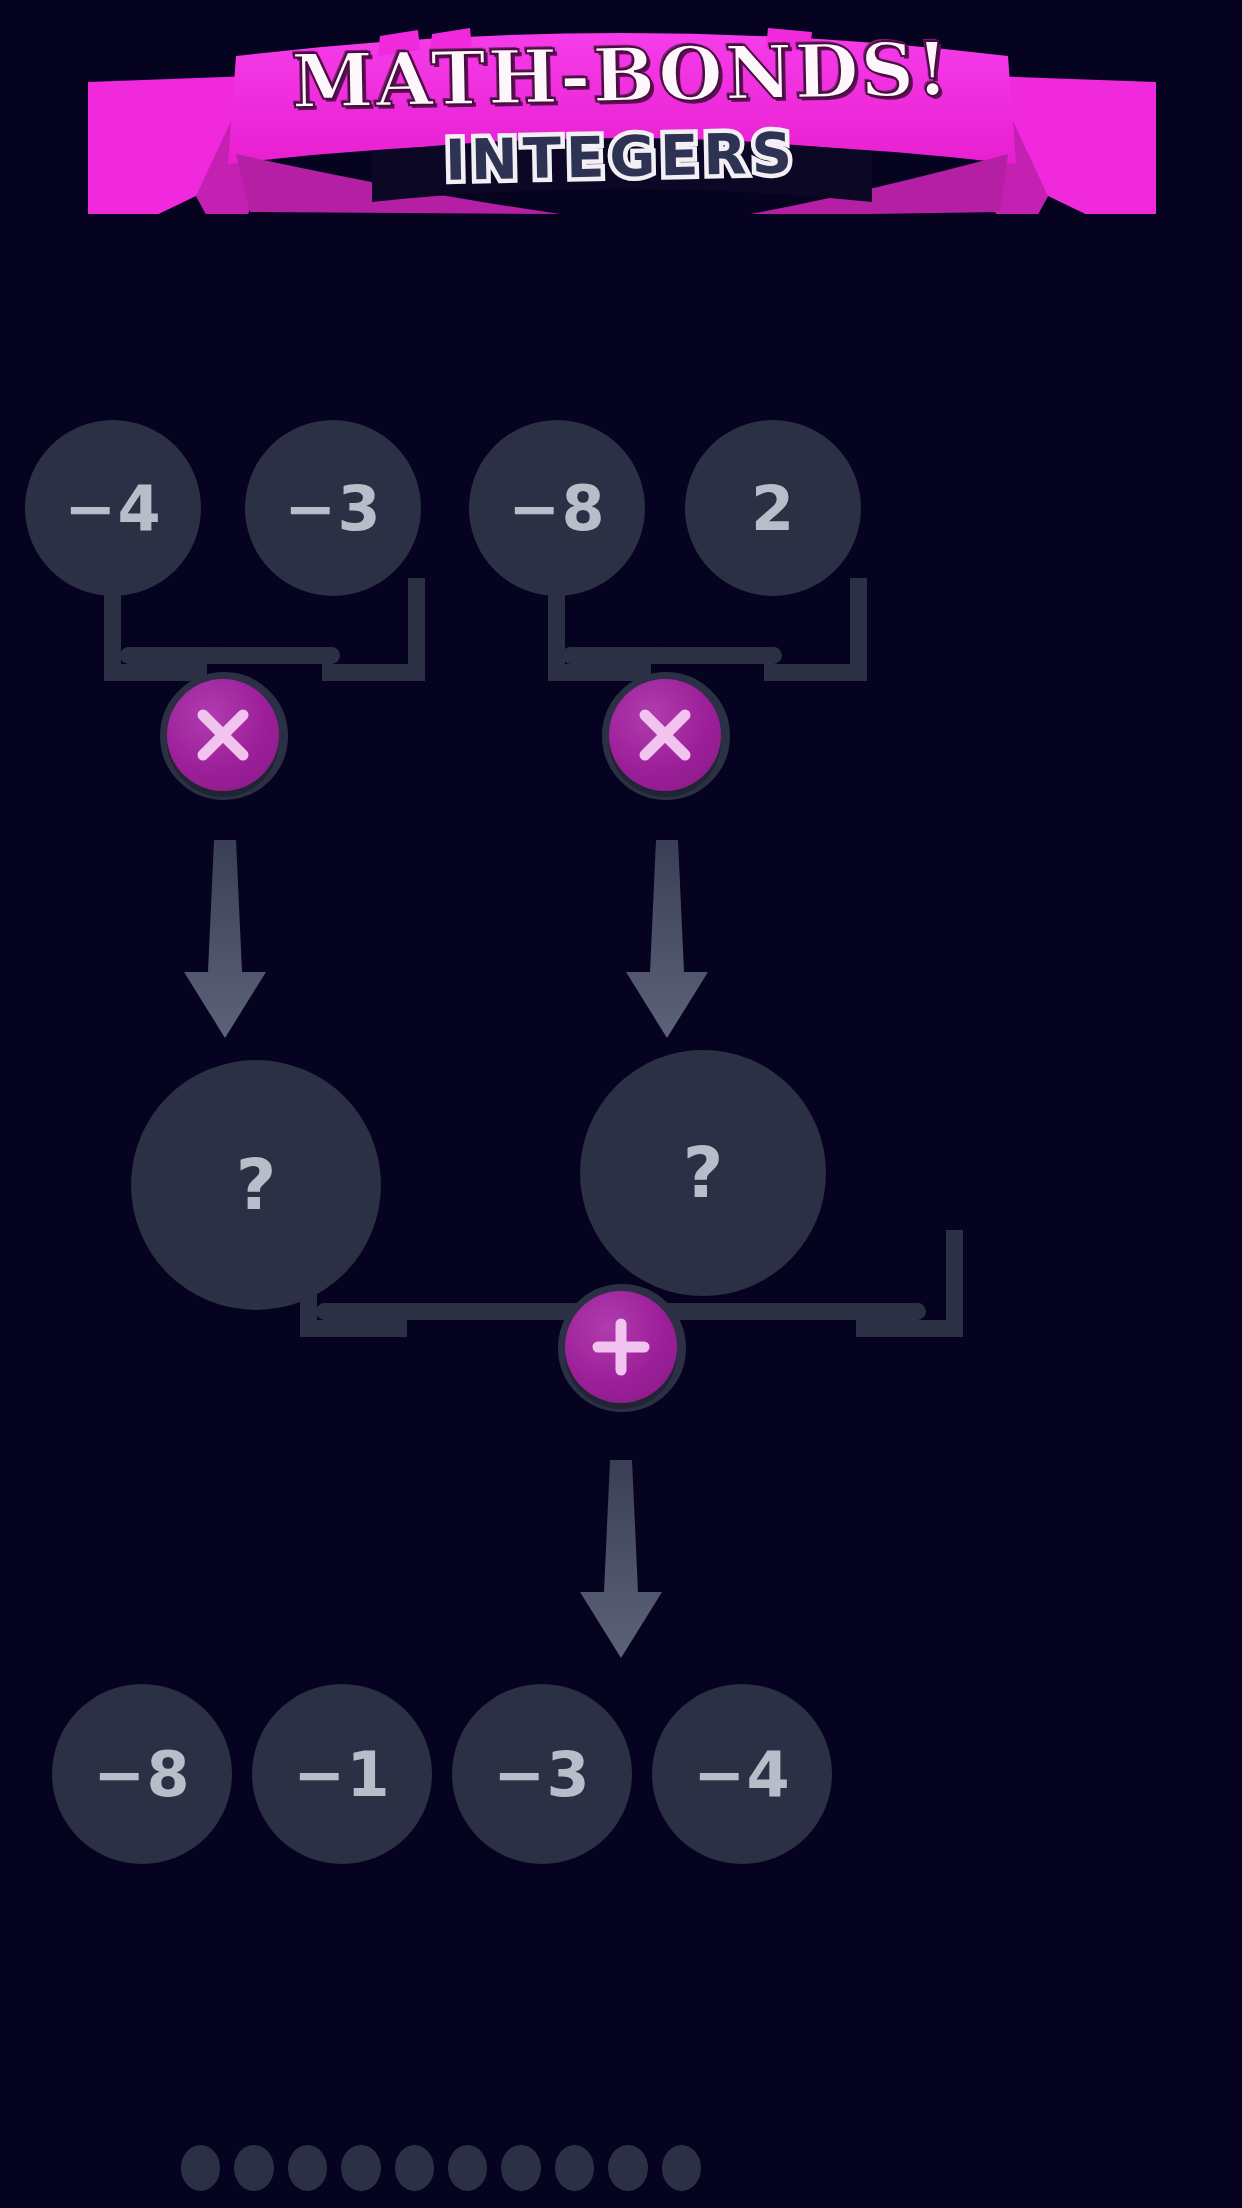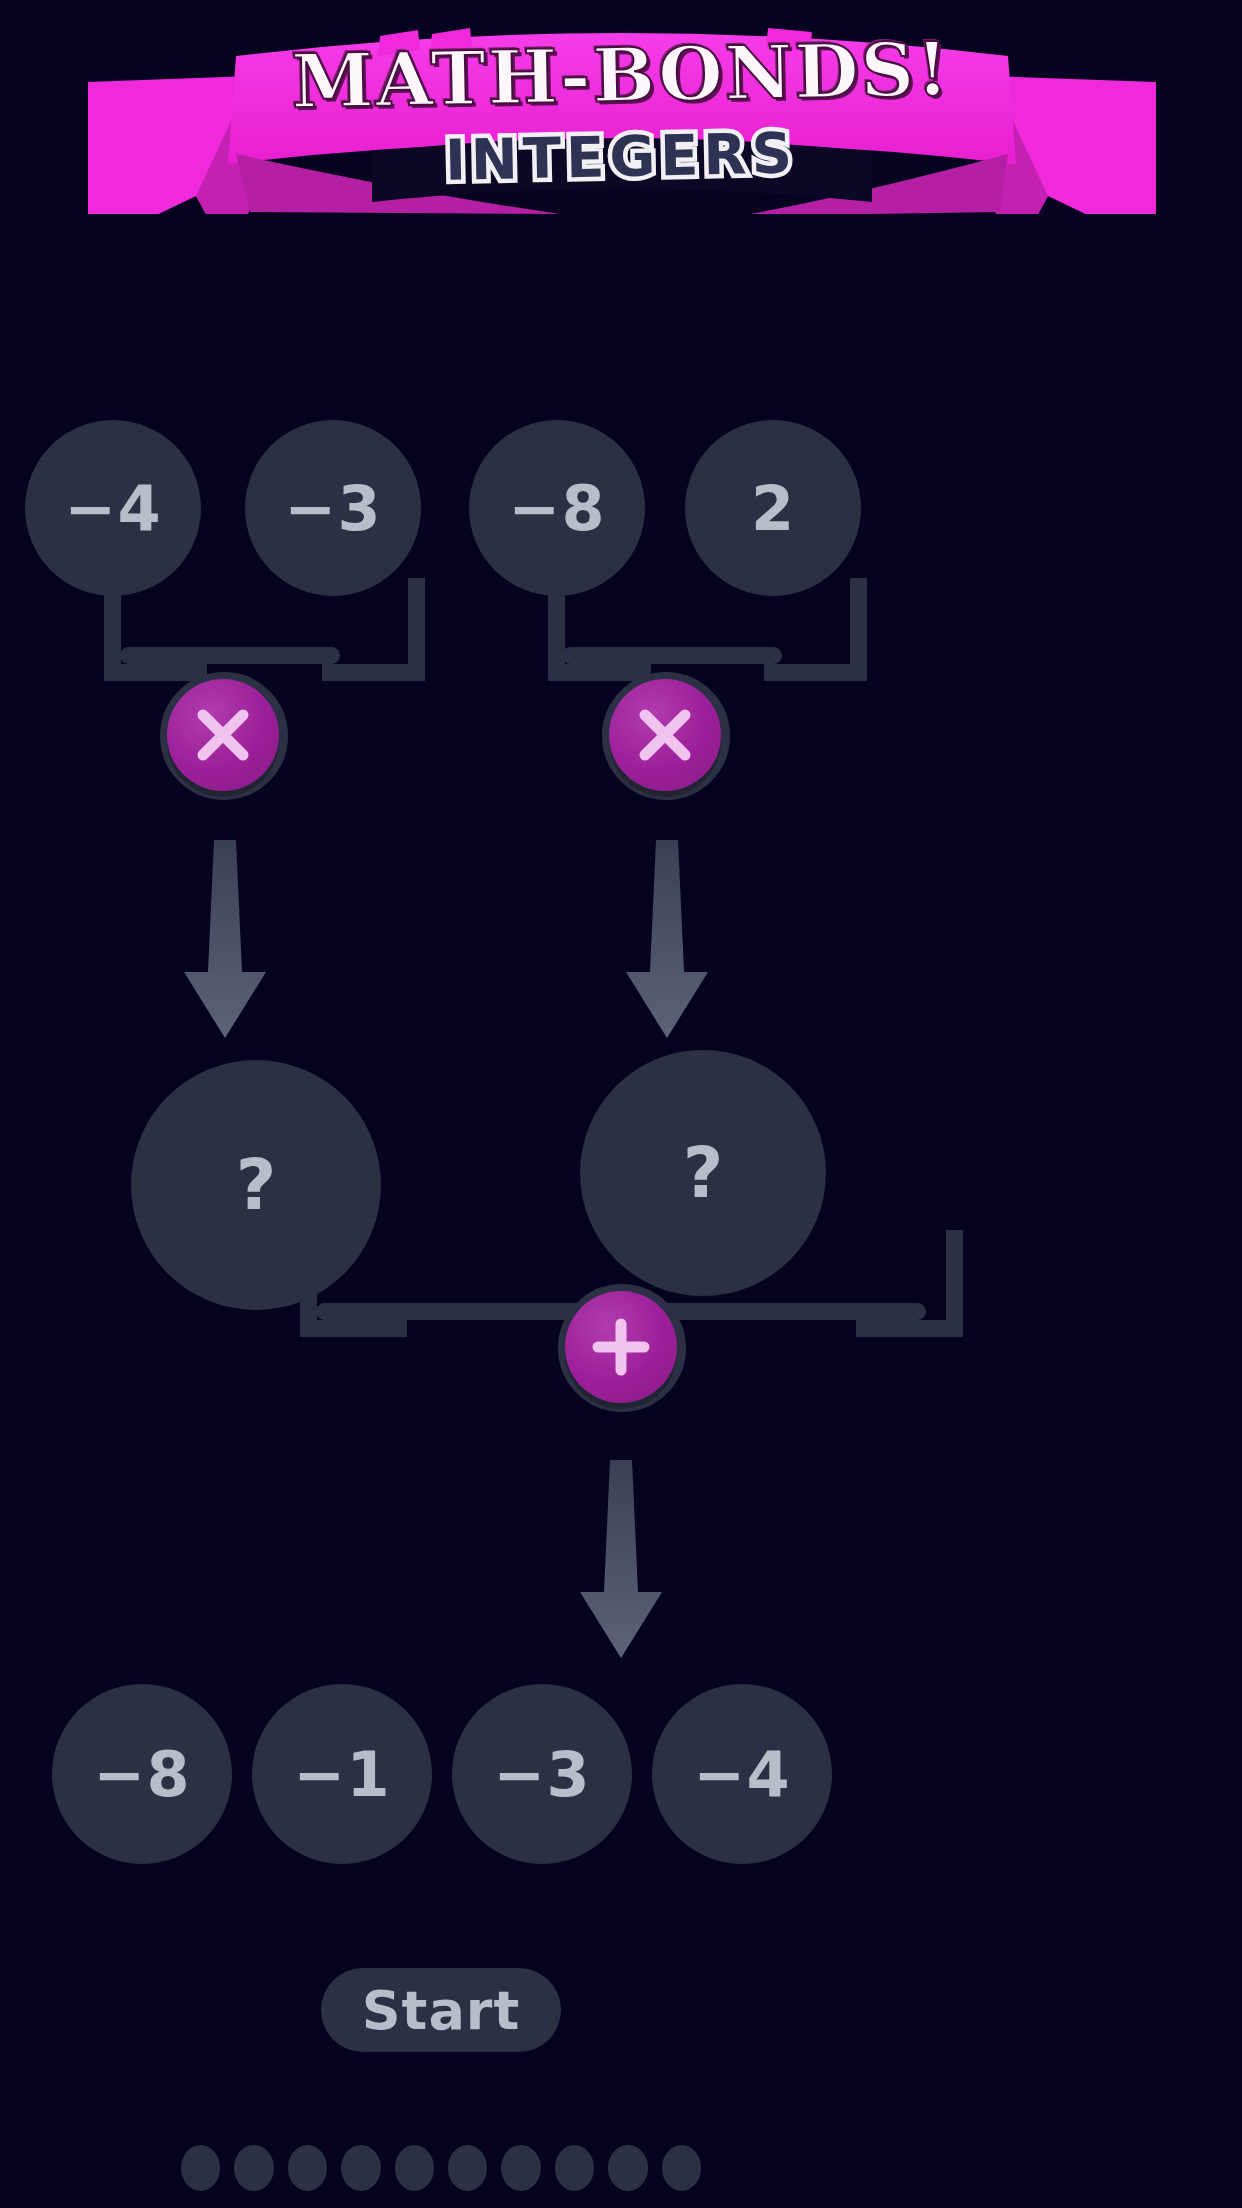--- a/index.html
+++ b/index.html
@@ -253,23 +253,20 @@
   <div class="node answer" style="left:252px;top:1684px;width:180px;height:180px;">
     <span>−1</span>
   </div>
   <div class="node answer" style="left:452px;top:1684px;width:180px;height:180px;">
     <span>−3</span>
   </div>
   <div class="node answer" style="left:652px;top:1684px;width:180px;height:180px;">
     <span>−4</span>
   </div>
 
-  <div class="start-btn" style="left:321px;top:1968px;width:240px;height:84px;">
-    <span>Start</span>
-  </div>
 
   <div class="dots" id="progress-dots" style="left:181px;top:2140px;width:520px;height:56px;">
       <div class="dot"></div>
       <div class="dot"></div>
       <div class="dot"></div>
       <div class="dot"></div>
       <div class="dot"></div>
       <div class="dot"></div>
       <div class="dot"></div>
       <div class="dot"></div>

